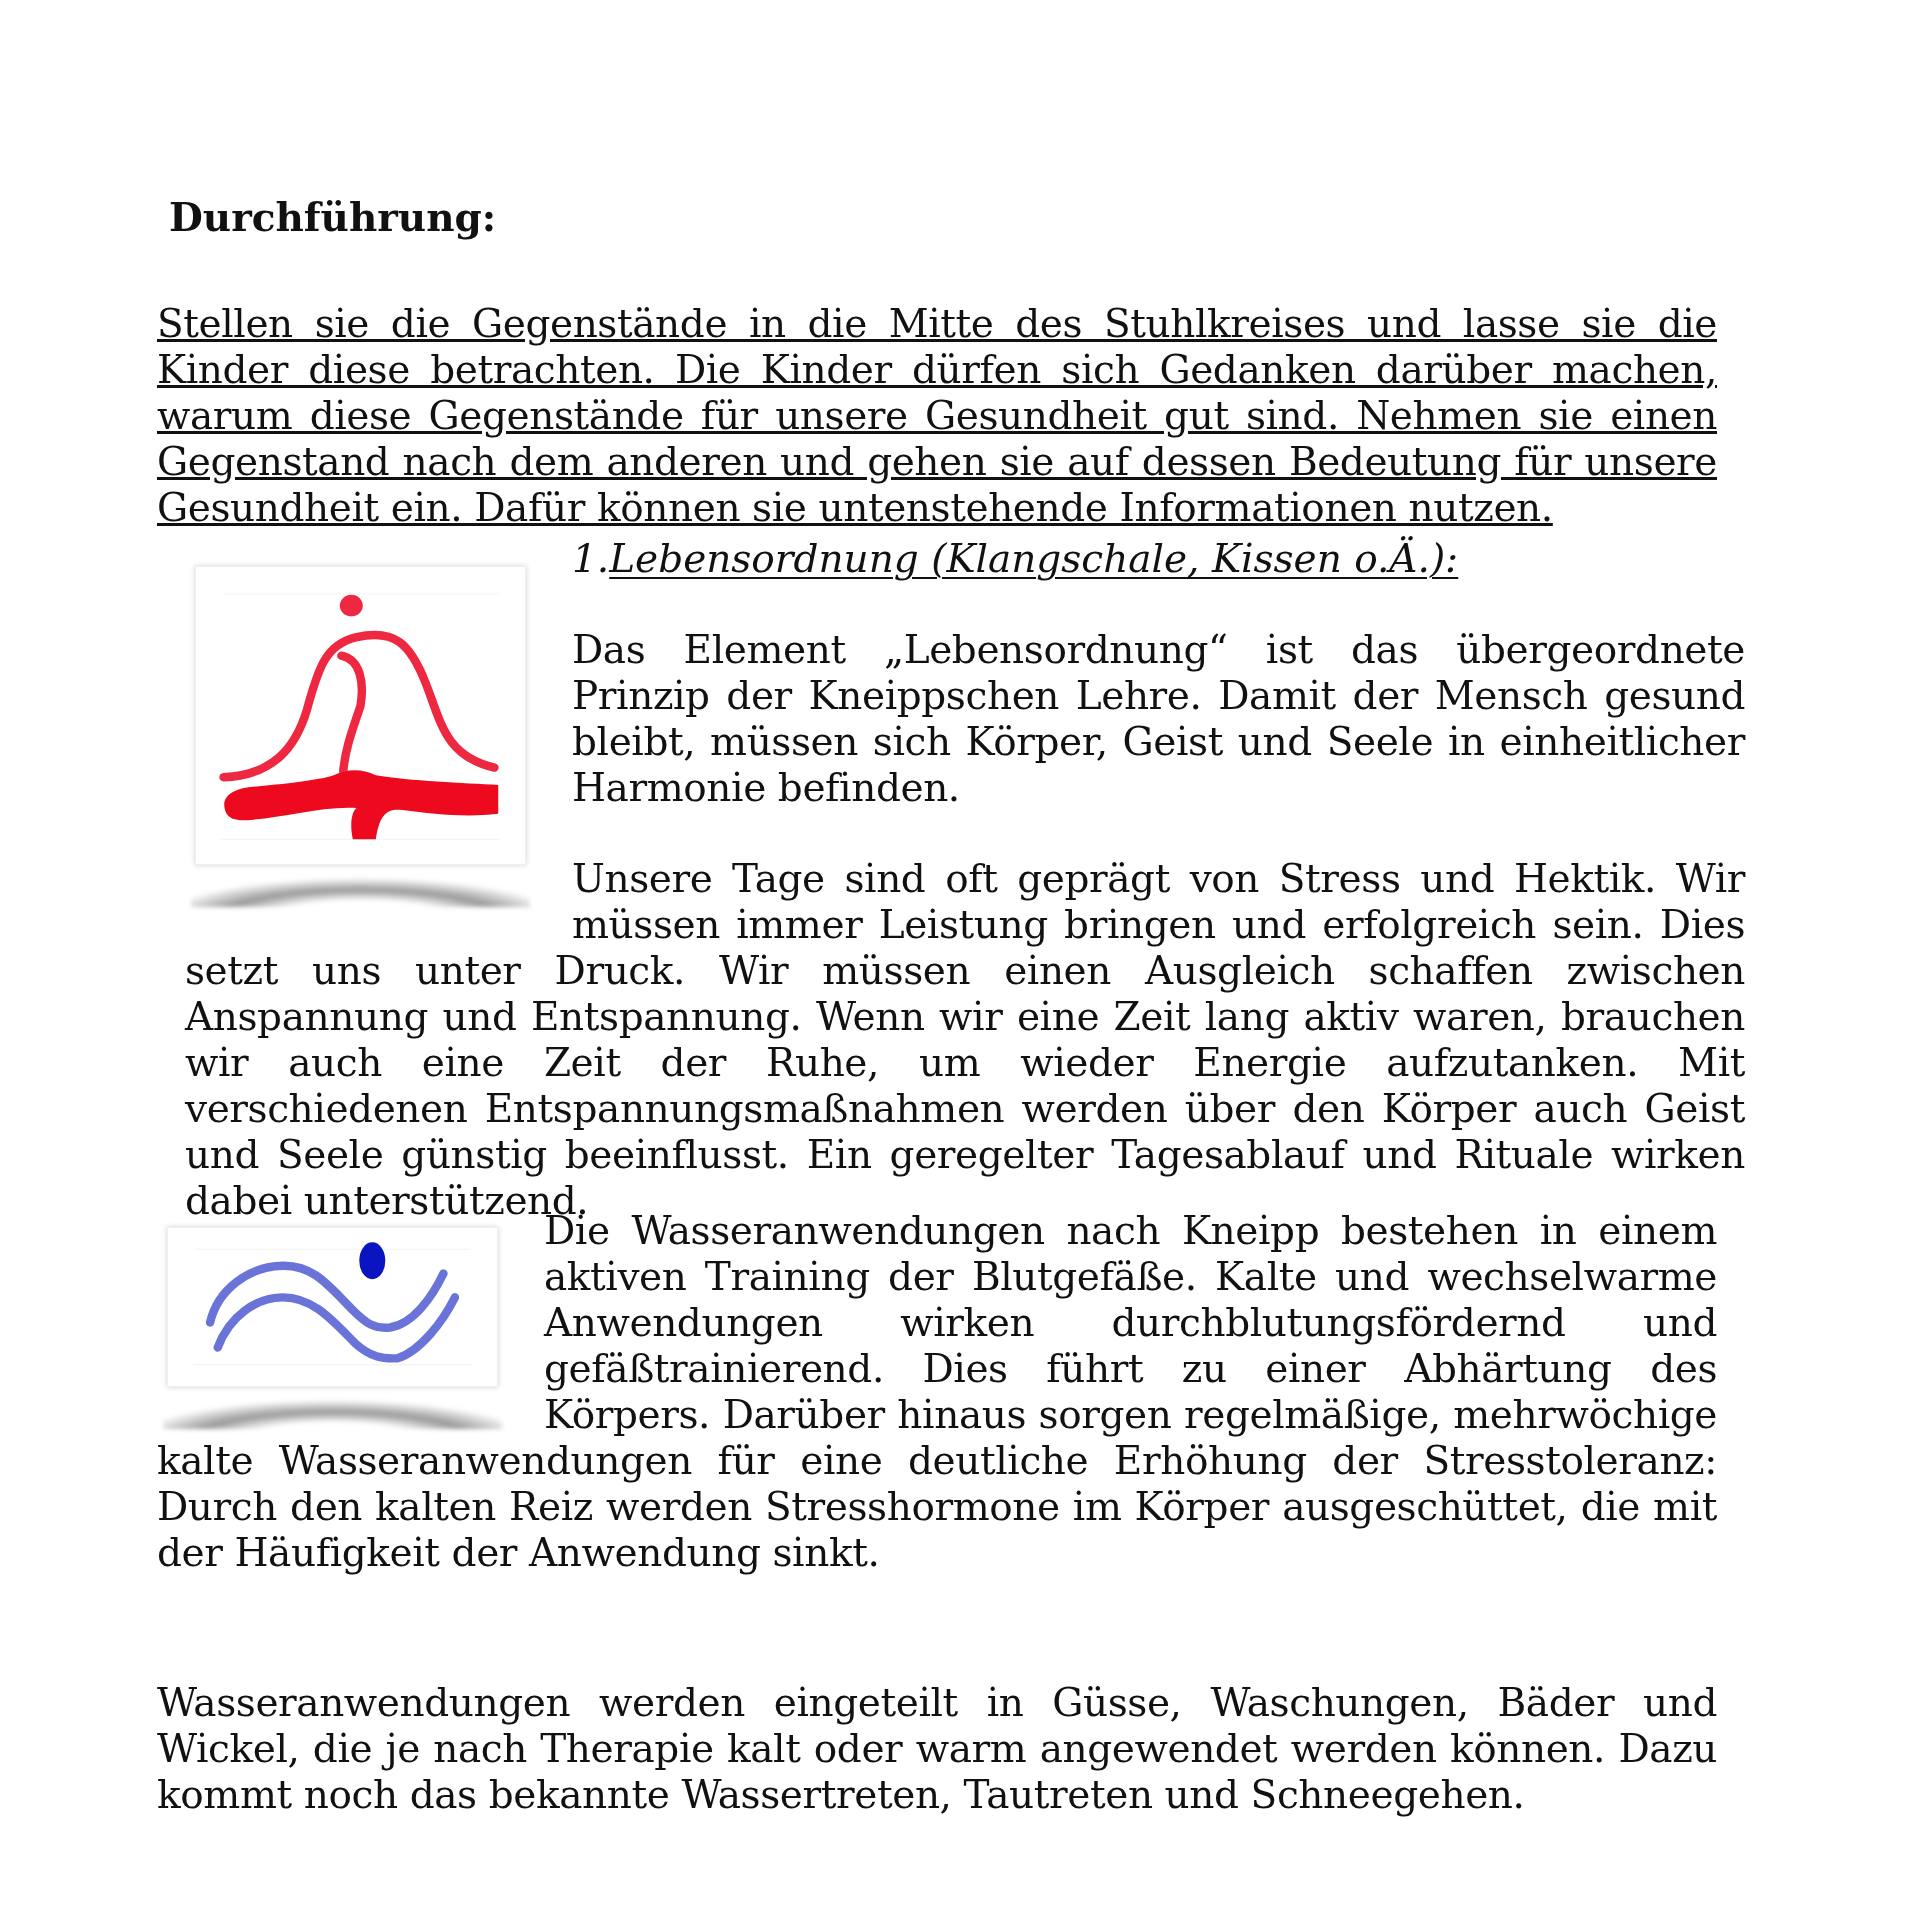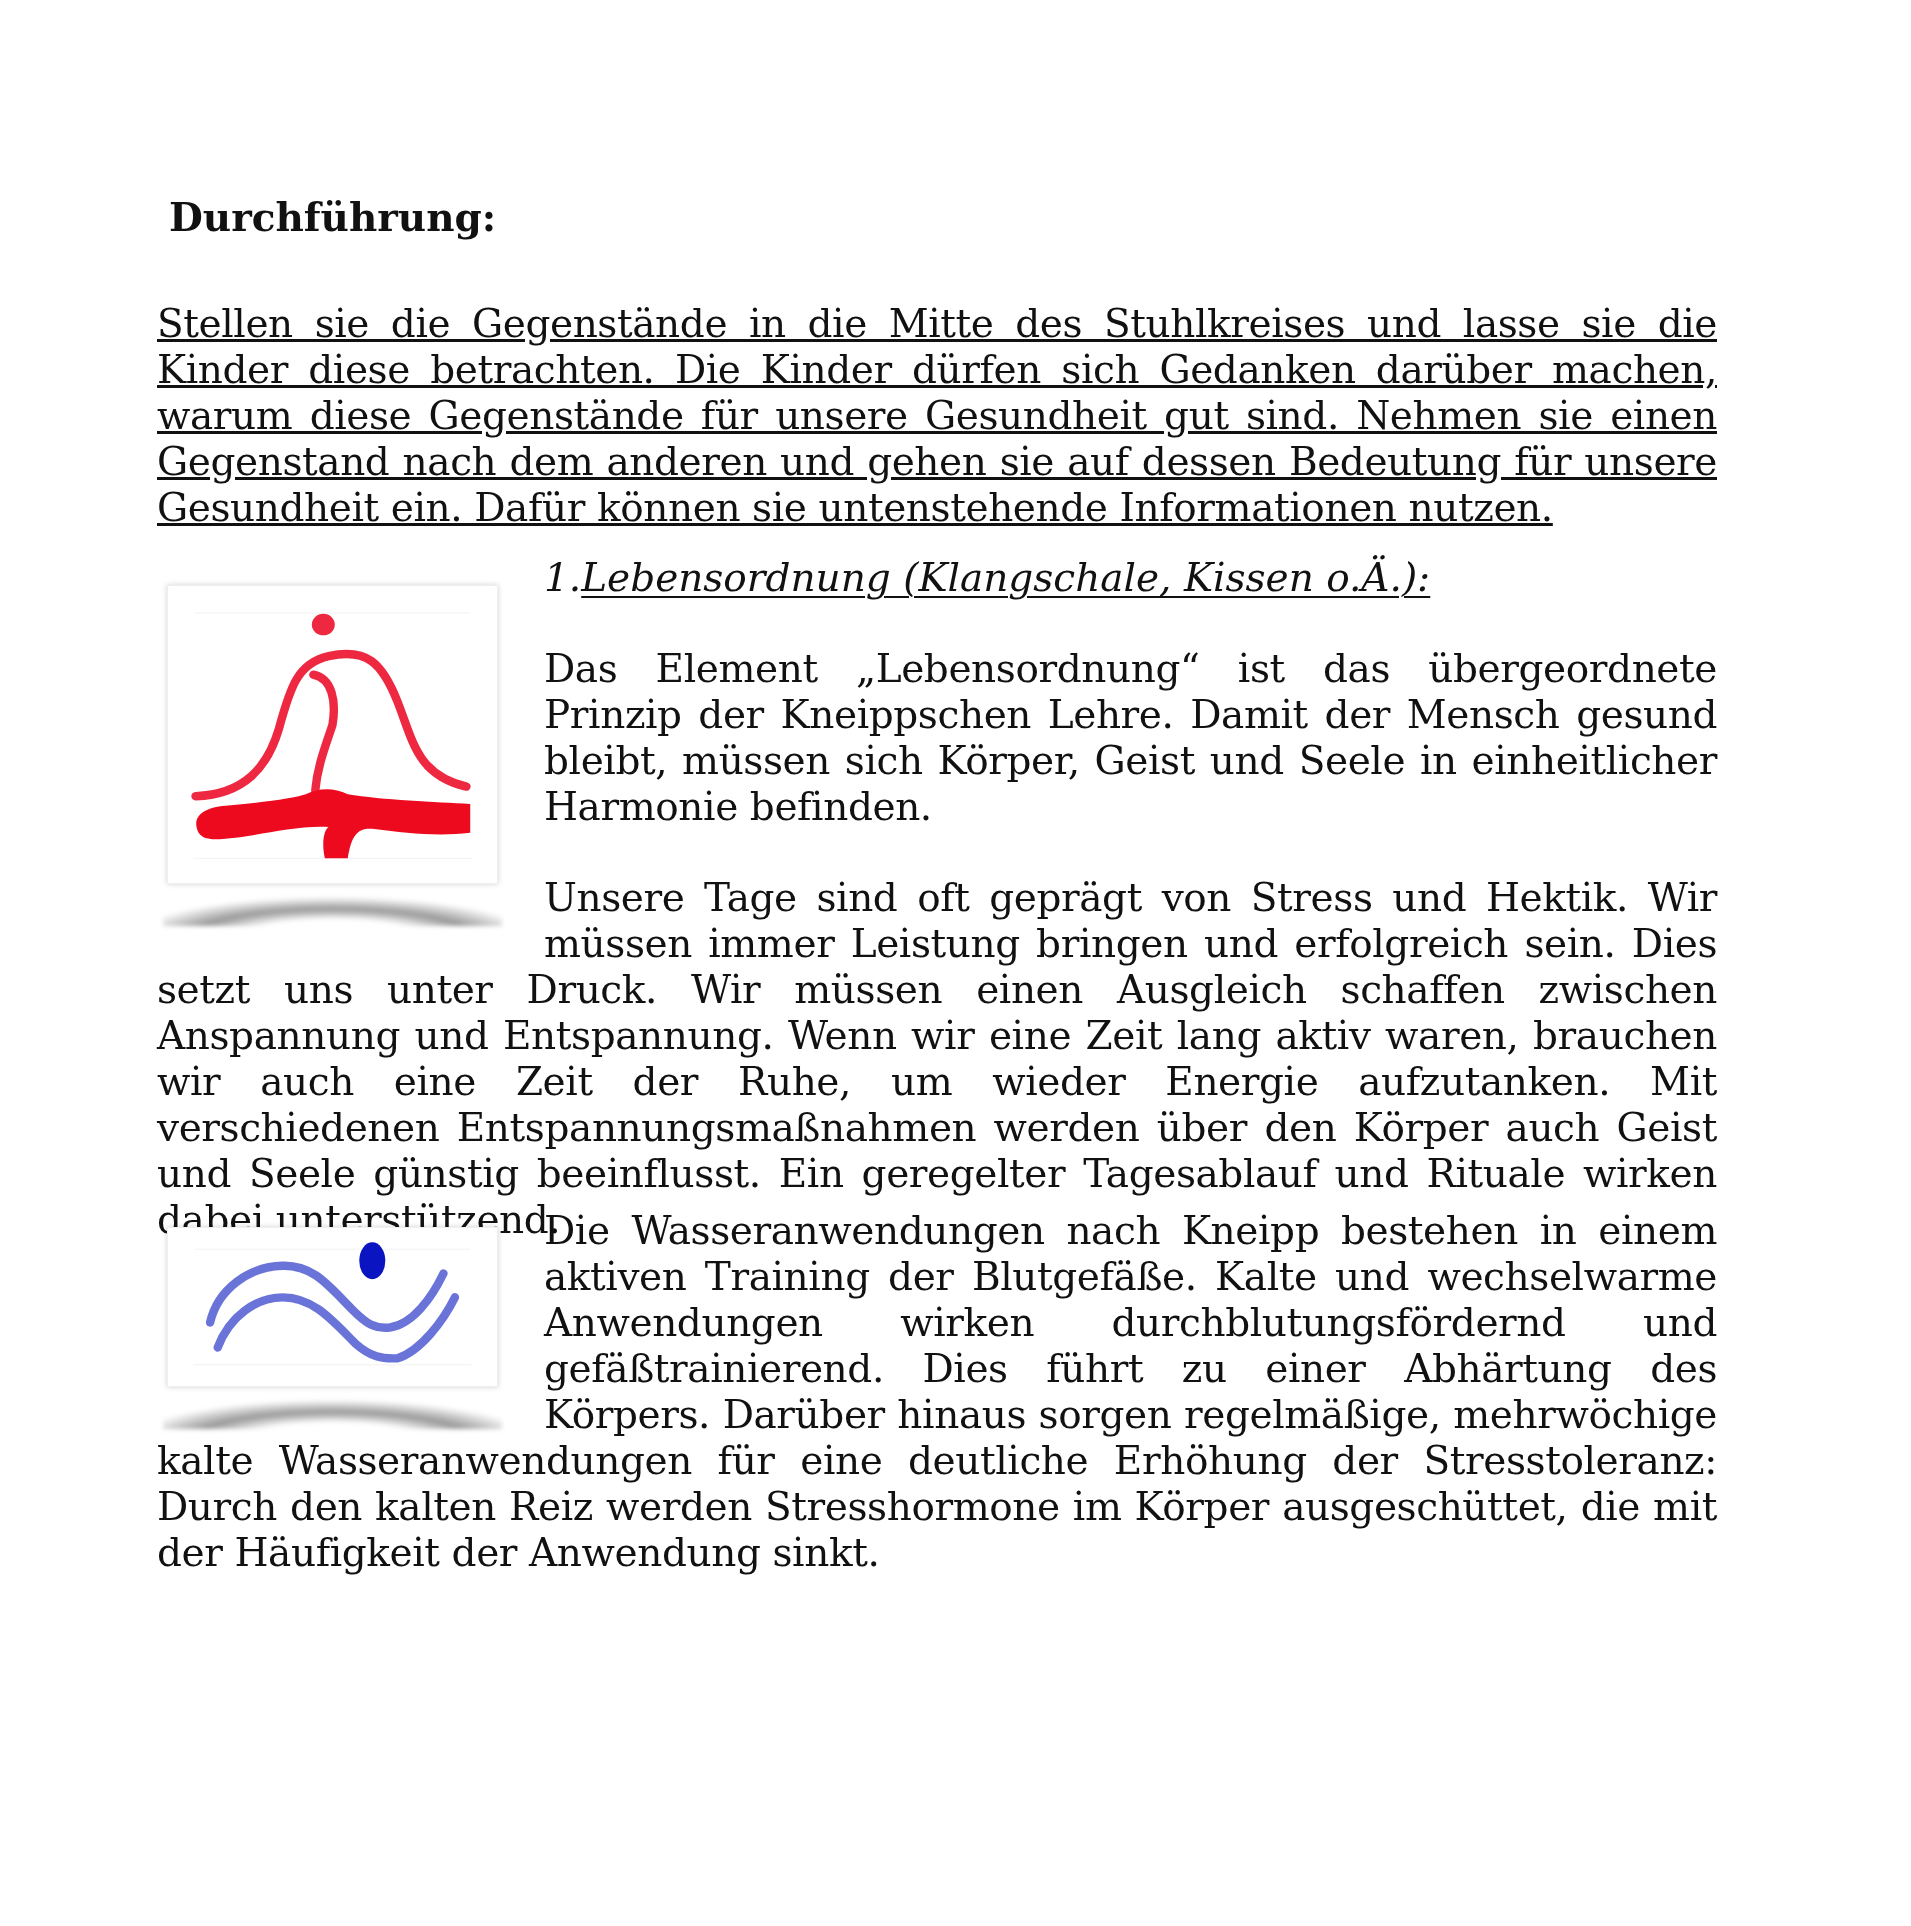--- a/index.html
+++ b/index.html
@@ -39,21 +39,21 @@
       top: 301px;
       left: 0;
       width: 1560px;
       text-decoration: underline;
     }
     .section {
       position: absolute;
       left: 0;
       width: 1560px;
     }
-    .section-1 { top: 555px; }
+    .section-1 { top: 536px; margin-left: 28px; }
     .section-2 { top: 1208px; }
     .float-figure {
       float: left;
       width: 331px;
       margin-left: 10px;
       margin-right: 46px;
       position: relative;
     }
     .fig-card {
       position: relative;
@@ -128,15 +128,16 @@
           <path d="M110 245 C 130 160, 210 100, 300 98 C 380 96, 420 150, 480 210 C 520 250, 540 262, 580 258 C 640 250, 690 180, 720 118" fill="none" stroke="#6a74d8" stroke-width="22" stroke-linecap="round"></path>
           <path d="M130 310 C 160 230, 230 180, 300 180 C 380 180, 430 240, 490 300 C 530 335, 560 340, 600 338 C 660 320, 720 240, 750 180" fill="none" stroke="#6a74d8" stroke-width="22" stroke-linecap="round"></path>
         </svg>
       </div>
       <div class="fig-shadow"></div>
     </div>
 
     <p class="para">Die Wasseranwendungen nach Kneipp bestehen in einem aktiven Training der Blutgefäße. Kalte und wechselwarme Anwendungen wirken durchblutungsfördernd und gefäßtrainierend. Dies führt zu einer Abhärtung des Körpers. Darüber hinaus sorgen regelmäßige, mehrwöchige kalte Wasseranwendungen für eine deutliche Erhöhung der Stresstoleranz: Durch den kalten Reiz werden Stresshormone im Körper ausgeschüttet, die mit der Häufigkeit der Anwendung sinkt.</p>
   </div>
 
+  <p class="para outro">Wasseranwendungen werden eingeteilt in Güsse, Waschungen, Bäder und Wickel, die je nach Therapie kalt oder warm angewendet werden können. Dazu kommt noch das bekannte Wassertreten, Tautreten und Schneegehen.</p>
 
 </div>
 
 
 </body></html>

